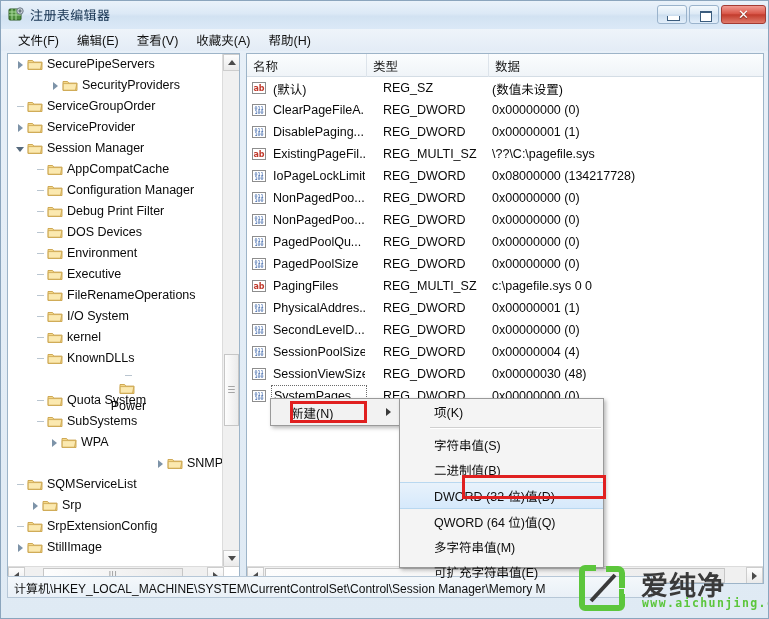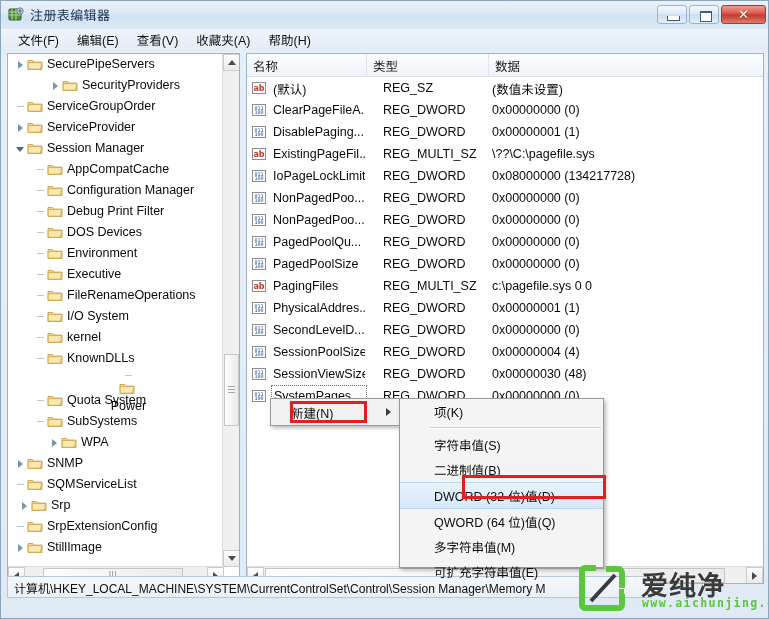--- a/index.html
+++ b/index.html
@@ -573,41 +573,41 @@
         <div class="tree-row" style="padding-left: 40px;">
           <span class="expander collapsed"></span>
           <span class="folder">
             <svg width="16" height="13" viewBox="0 0 16 13">
               <path d="M1 2.5h4.6l1.2 1.6H15v7.4H1z" fill="#f5d98a" stroke="#c9a24a" stroke-width="0.9"></path>
               <path d="M1.2 4.6h13.6l-1.3 6.6H1.2z" fill="#fbe9b0" stroke="#c9a24a" stroke-width="0.8"></path>
             </svg>
           </span>
           <span class="tree-label">WPA</span>
         </div>
+        <div class="tree-row" style="padding-left: 6px; justify-content: flex-end;">
+          <span class="expander collapsed"></span>
+          <span class="folder">
+            <svg width="16" height="13" viewBox="0 0 16 13">
+              <path d="M1 2.5h4.6l1.2 1.6H15v7.4H1z" fill="#f5d98a" stroke="#c9a24a" stroke-width="0.9"></path>
+              <path d="M1.2 4.6h13.6l-1.3 6.6H1.2z" fill="#fbe9b0" stroke="#c9a24a" stroke-width="0.8"></path>
+            </svg>
+          </span>
+          <span class="tree-label">SNMP</span>
+        </div>
         <div class="tree-row" style="padding-left: 6px;">
-          <span class="expander collapsed"></span>
-          <span class="folder">
-            <svg width="16" height="13" viewBox="0 0 16 13">
-              <path d="M1 2.5h4.6l1.2 1.6H15v7.4H1z" fill="#f5d98a" stroke="#c9a24a" stroke-width="0.9"></path>
-              <path d="M1.2 4.6h13.6l-1.3 6.6H1.2z" fill="#fbe9b0" stroke="#c9a24a" stroke-width="0.8"></path>
-            </svg>
-          </span>
-          <span class="tree-label">SNMP</span>
-        </div>
-        <div class="tree-row" style="padding-left: 6px;">
           <span class="dash"></span>
           <span class="folder">
             <svg width="16" height="13" viewBox="0 0 16 13">
               <path d="M1 2.5h4.6l1.2 1.6H15v7.4H1z" fill="#f5d98a" stroke="#c9a24a" stroke-width="0.9"></path>
               <path d="M1.2 4.6h13.6l-1.3 6.6H1.2z" fill="#fbe9b0" stroke="#c9a24a" stroke-width="0.8"></path>
             </svg>
           </span>
           <span class="tree-label">SQMServiceList</span>
         </div>
-        <div class="tree-row" style="padding-left: 10px;">
+        <div class="tree-row" style="padding-left: 1px; margin-left: 20px;">
           <span class="expander collapsed"></span>
           <span class="folder">
             <svg width="16" height="13" viewBox="0 0 16 13">
               <path d="M1 2.5h4.6l1.2 1.6H15v7.4H1z" fill="#f5d98a" stroke="#c9a24a" stroke-width="0.9"></path>
               <path d="M1.2 4.6h13.6l-1.3 6.6H1.2z" fill="#fbe9b0" stroke="#c9a24a" stroke-width="0.8"></path>
             </svg>
           </span>
           <span class="tree-label">Srp</span>
         </div>
         <div class="tree-row" style="padding-left: 6px;">

